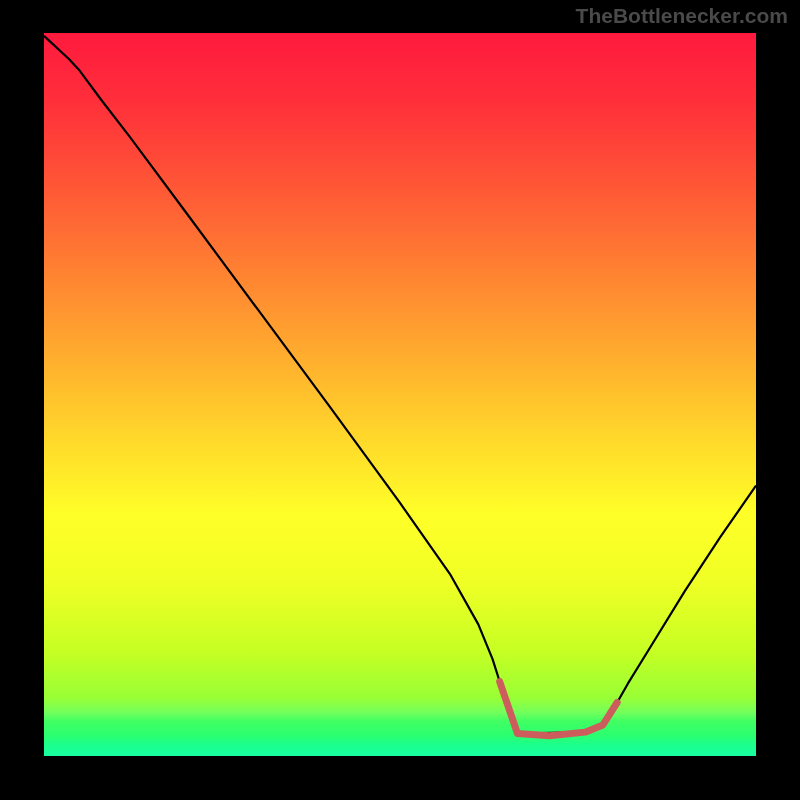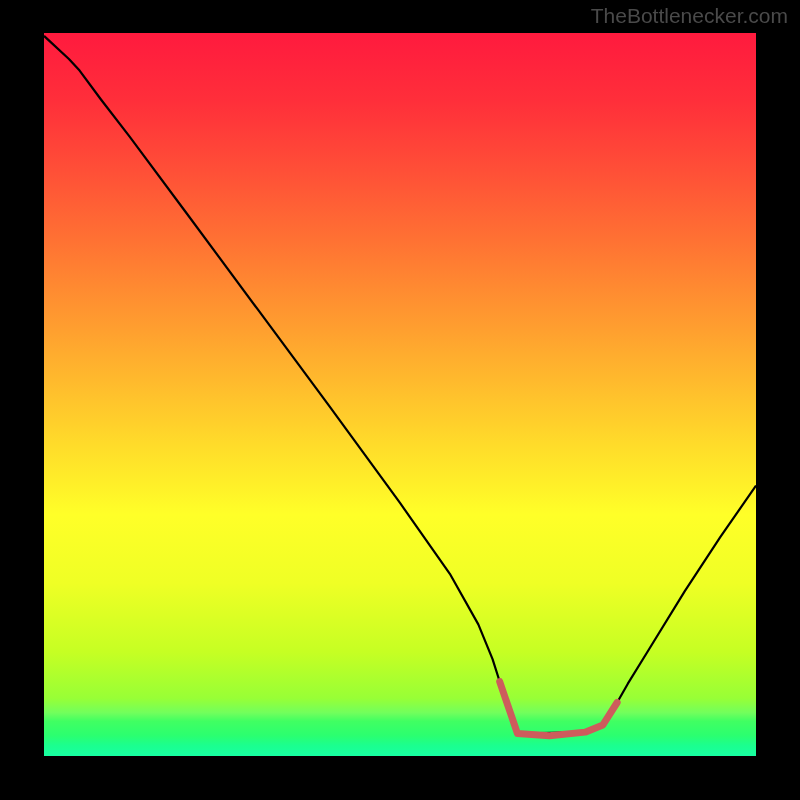--- a/index.html
+++ b/index.html
@@ -10,21 +10,21 @@
     font-family: Arial, Helvetica, sans-serif;
     position: relative;
     overflow: hidden;
   }
   #watermark {
     position: absolute;
     top: 4px;
     right: 12px;
     color: #4a4a4a;
     font-size: 21px;
-    font-weight: 400;
+    font-weight: 700;
     z-index: 10;
   }
   #plot-wrap {
     position: absolute;
     left: 44px;
     top: 33px;
     width: 712px;
     height: 723px;
   }
   #plot {

